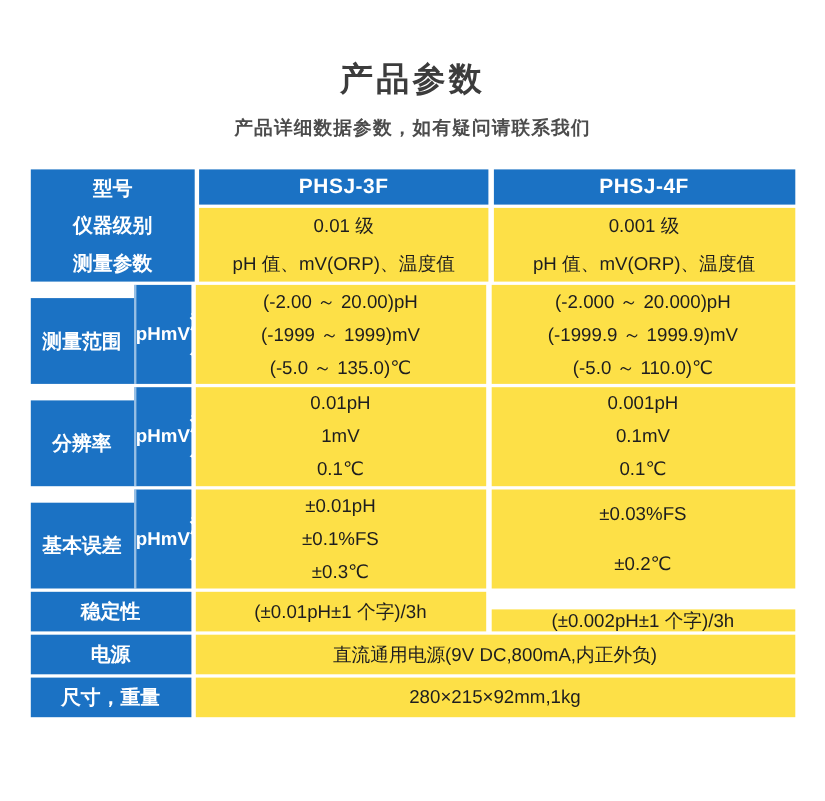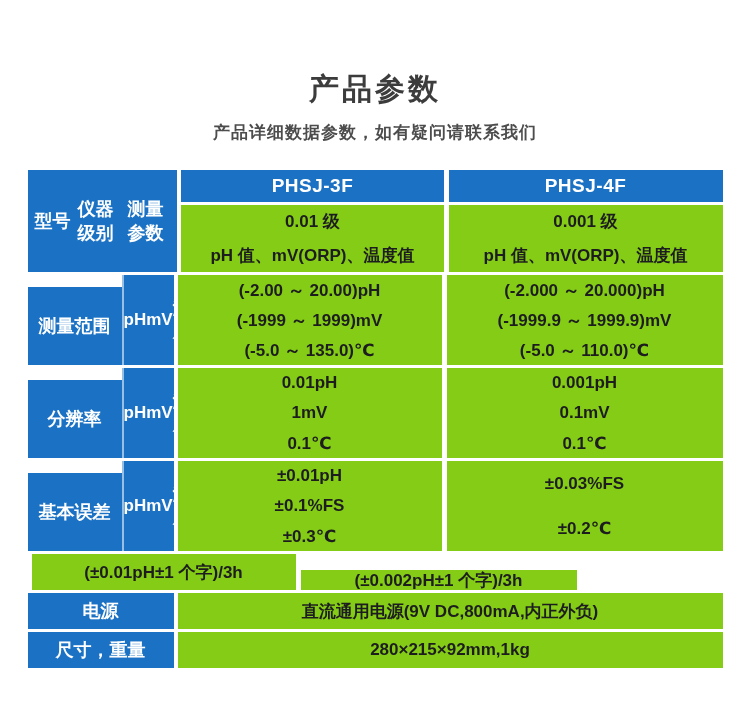--- a/index.html
+++ b/index.html
@@ -2,43 +2,43 @@
 <html><head>
 <meta charset="utf-8">
 <style>
   * { box-sizing: border-box; margin: 0; padding: 0; }
   html, body { background: #ffffff; }
   body {
     width: 750px; height: 728px;
     font-family: "Liberation Sans", "DejaVu Sans", sans-serif;
     overflow: hidden;
   }
-  .page-header { text-align: center; padding-top: 72px; }
+  .page-header { text-align: center; padding-top: 56px; }
   .page-title {
     font-size: 30px; font-weight: bold; color: #3c3c3c;
     letter-spacing: 3px; line-height: 34px;
   }
   .page-subtitle {
     font-size: 19px; color: #cbcbcb; letter-spacing: 2px;
     line-height: 22px; margin-top: 2px;
   }
   .page-desc {
     font-size: 17px; color: #4c4c4c; letter-spacing: 1px;
     line-height: 22px; margin-top: 16px; font-weight: bold;
   }
 
   .spec-table { width: 695px; margin: 26px auto 0; }
   .trow { display: flex; margin-top: 3px; }
   .trow:first-child { margin-top: 0; }
 
   .blue  { background: #1b72c4; color: #ffffff; font-weight: bold; }
-  .light { background: #84cc16; color: #1d1d1f; font-weight: bold; }
+  .light { background: #fde047; color: #1d1d1f; font-weight: normal; }
 
   
-  .corner-cell { width: 151px; height: 102px; display: flex; flex-direction: row; }
+  .corner-cell { width: 151px; height: 102px; display: flex; flex-direction: column; }
   .corner-cell .line { flex: 1; display: flex; align-items: center; justify-content: center; font-size: 18px; }
   .colblock { display: flex; flex-direction: column; }
   .colblock.c1 { width: 264px; margin-left: 4px; }
   .colblock.c2 { width: 276px; margin-left: 5px; }
   .model-header { height: 32px; display: flex; align-items: center; justify-content: center; font-size: 19px; letter-spacing: 0.5px; }
   .class-cell { height: 67px; margin-top: 3px; display: flex; flex-direction: column; }
   .class-cell .line { flex: 1; display: flex; align-items: center; justify-content: center; font-size: 17px; }
 
   
   .row3 { height: 90px; }
@@ -140,20 +140,21 @@
       <div class="line">±0.1%FS</div>
       <div class="line">±0.3℃</div>
     </div>
     <div class="vcell light c2">
       <div class="line">±0.03%FS</div>
       <div class="line">±0.2℃</div>
     </div>
   </div>
 
   <div class="trow row1">
+    <div class="label-full blue">稳定性</div>
     <div class="single light c1">(±0.01pH±1 个字)/3h</div>
     <div class="single light c2">(±0.002pH±1 个字)/3h</div>
   </div>
 
   <div class="trow row1">
     <div class="label-full blue">电源</div>
     <div class="single light cspan">直流通用电源(9V DC,800mA,内正外负)</div>
   </div>
 
   <div class="trow row1">

